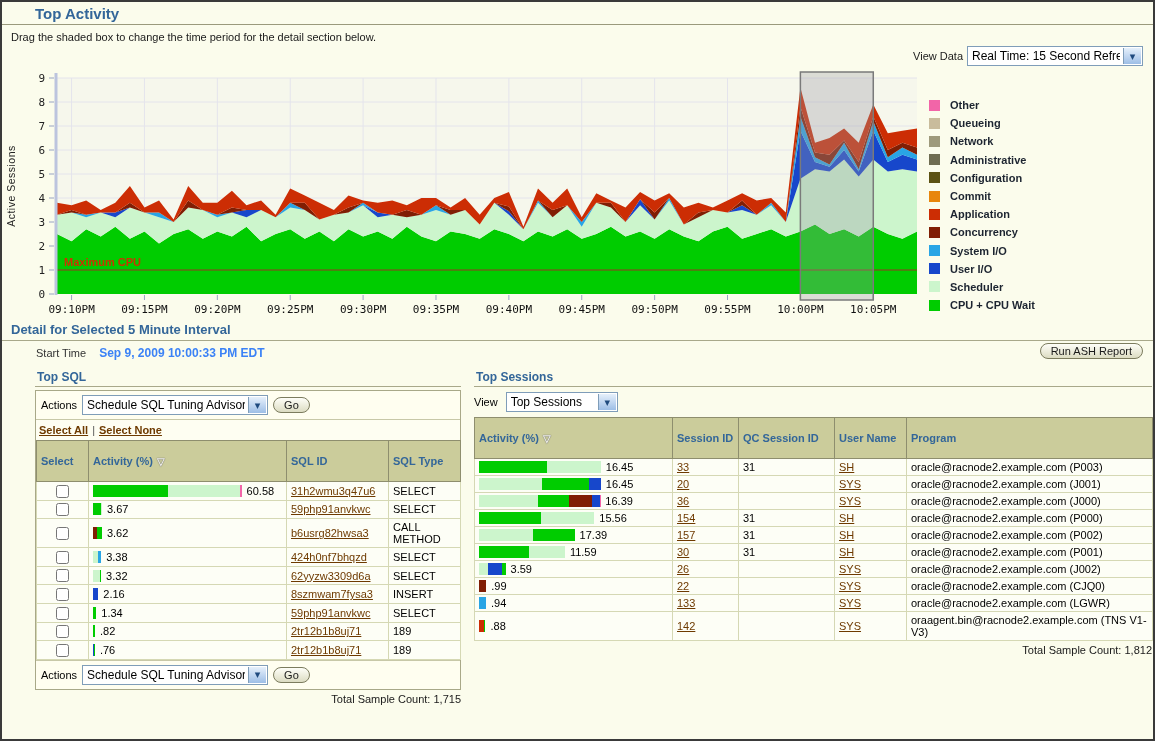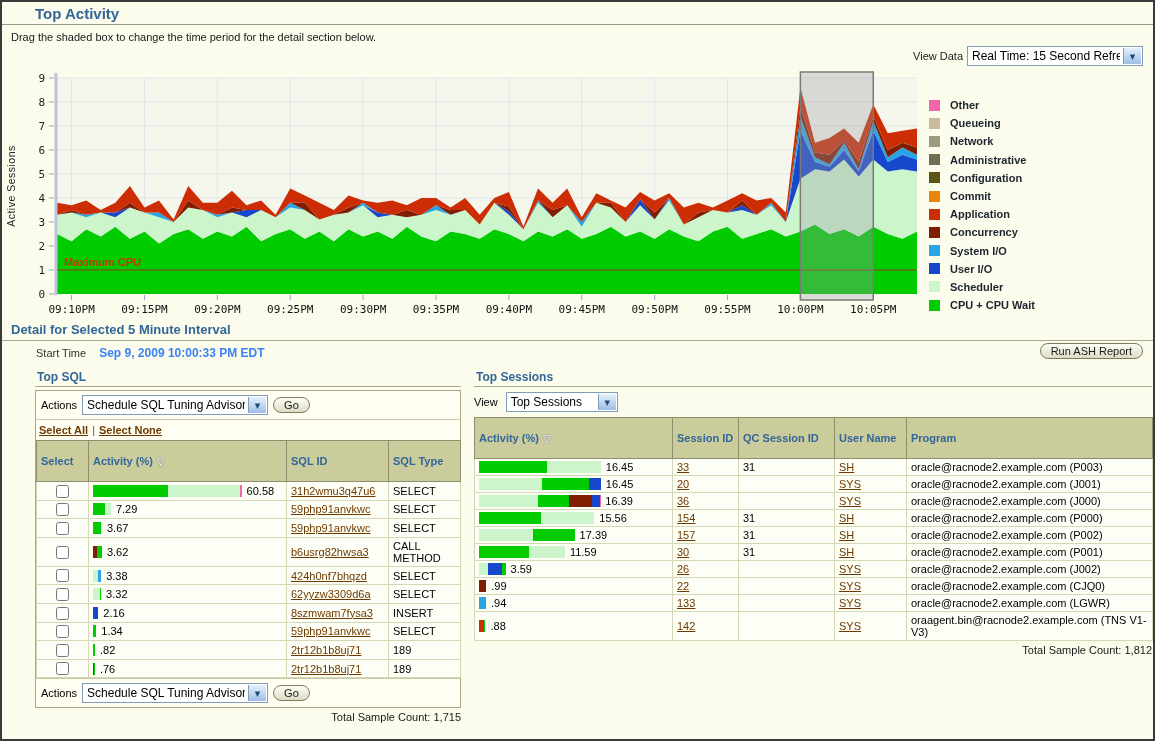--- a/index.html
+++ b/index.html
@@ -277,34 +277,20 @@
                 </div>
               </td>
               <td><a href="#">31h2wmu3q47u6</a></td>
               <td>SELECT</td>
             </tr>
             <tr>
               <td class="center"><input type="checkbox" style=""></td>
               <td>
                 <div class="bar">
                   <div class="bar-segs">
-                    <span class="bar-seg" style="width:12.0px;background:#00CC00"></span>
-                    <span class="bar-seg" style="width:5.9px;background:#CCF5CC"></span>
-                  </div>
-                  <span class="bar-val">7.29</span>
-                </div>
-              </td>
-              <td><a href="#">59php91anvkwc</a></td>
-              <td>SELECT</td>
-            </tr>
-            <tr>
-              <td class="center"><input type="checkbox" style=""></td>
-              <td>
-                <div class="bar">
-                  <div class="bar-segs">
                     <span class="bar-seg" style="width:8.1px;background:#00CC00"></span>
                     <span class="bar-seg" style="width:0.9px;background:#CCF5CC"></span>
                   </div>
                   <span class="bar-val">3.67</span>
                 </div>
               </td>
               <td><a href="#">59php91anvkwc</a></td>
               <td>SELECT</td>
             </tr>
             <tr>

